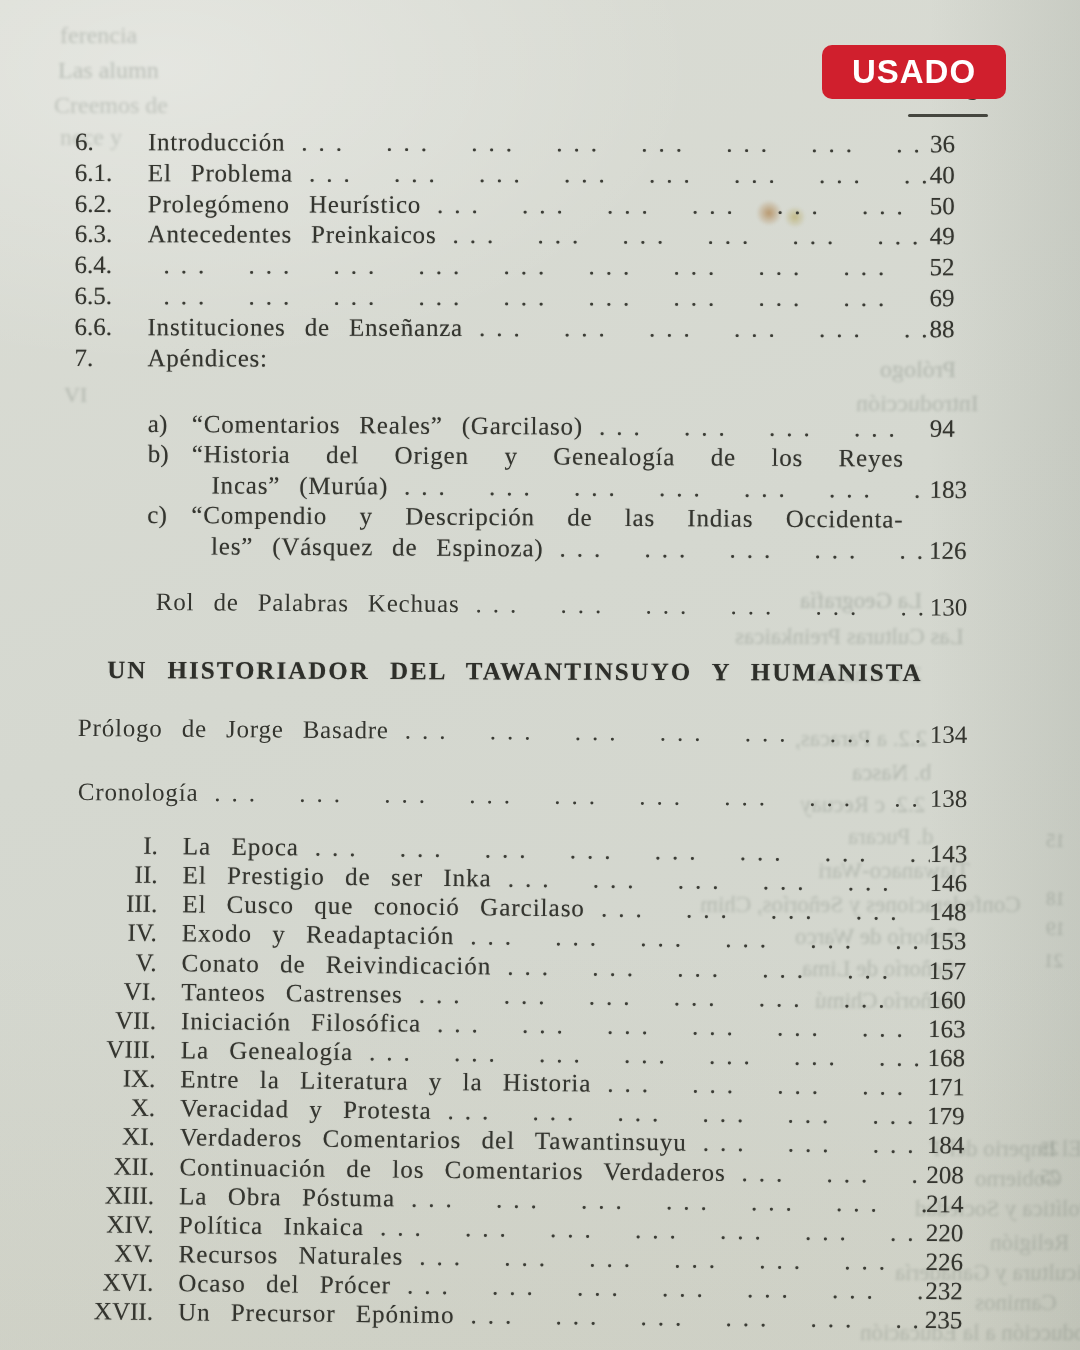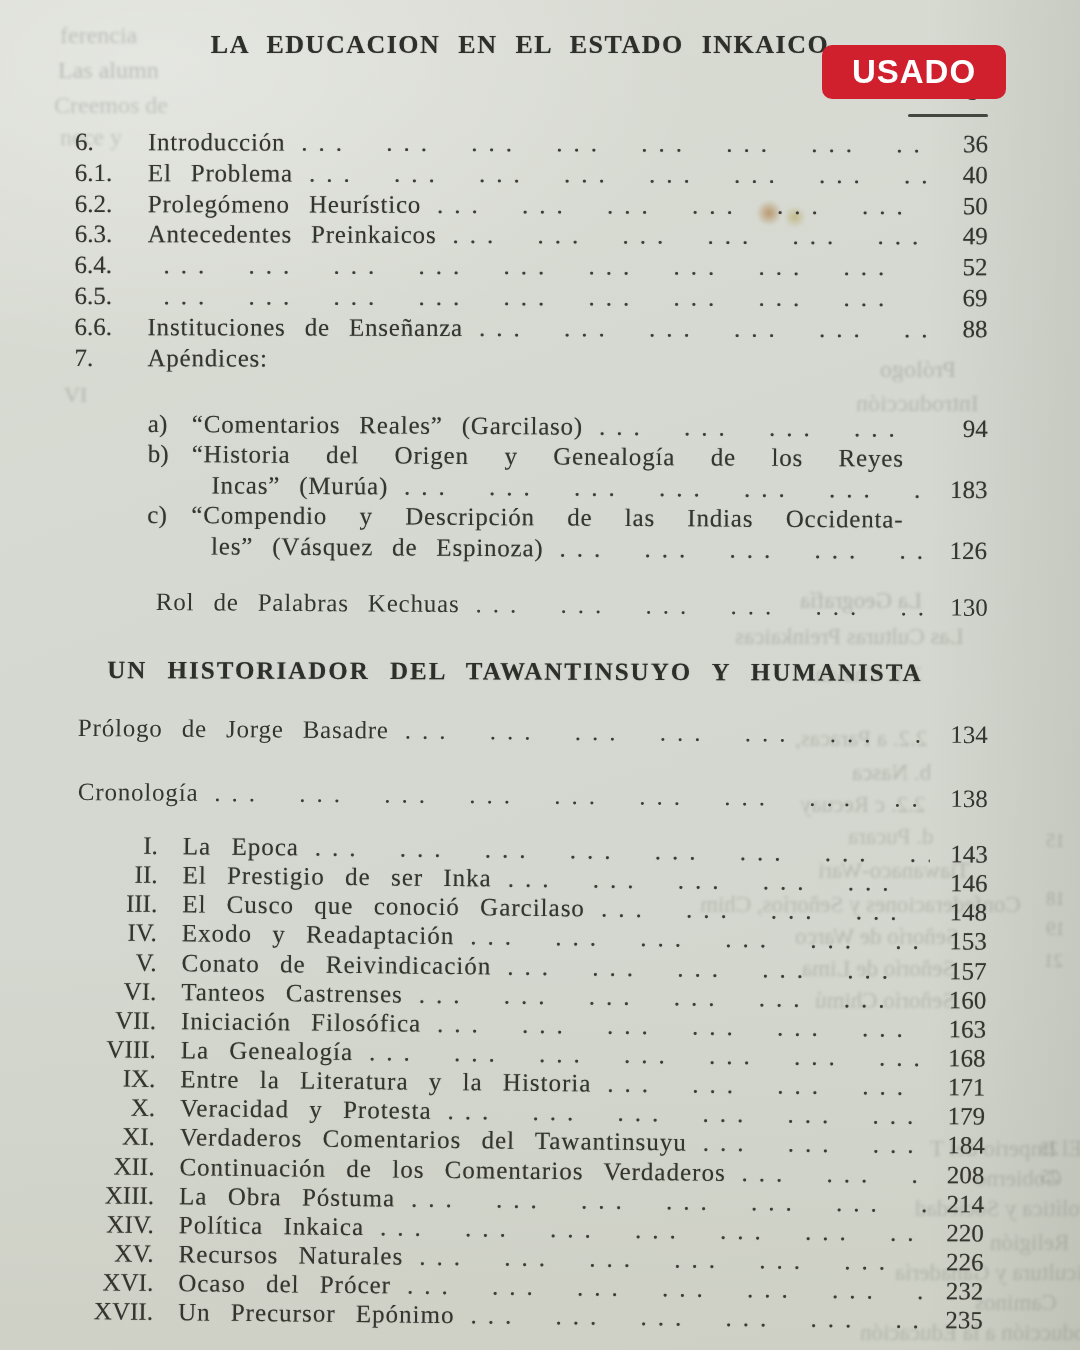--- a/index.html
+++ b/index.html
@@ -55,21 +55,21 @@
   
   .block{position:absolute;transform-origin:0 0;}
   .row{display:flex;align-items:baseline;white-space:nowrap;}
   .num{flex:0 0 auto;}
   .title{flex:0 0 auto;letter-spacing:0.8px;word-spacing:12px;}
   .leader{
     flex:1 1 auto;overflow:hidden;white-space:nowrap;
     letter-spacing:11px;word-spacing:16px;
     padding:0 12px 0 16px;color:#3b3c35;
   }
-  .pg{flex:0 0 58px;text-align:right;}
+  .pg{flex:0 0 58px;}
   .bare .leader,.bare .pg{visibility:hidden;}
   
   .block1{left:75px;top:128px;width:913px;font-size:25px;transform:rotate(0.15deg);}
   .block1 .row{height:30.8px;}
   .block1 .num{width:73px;}
   
   .appendix{left:148px;top:410px;width:840px;font-size:25px;transform:rotate(0.35deg);}
   .appendix .row{height:30.4px;}
   .alabel{flex:0 0 44px;}
   .just{flex:1 1 auto;text-align:justify;text-align-last:justify;padding-right:84px;
@@ -129,21 +129,20 @@
       <span class="ghost mirror" style="left: 1046px; top: 830px; font-size: 19px; opacity: 0.3;">15</span>
       <span class="ghost mirror" style="left: 1046px; top: 888px; font-size: 19px; opacity: 0.3;">18</span>
       <span class="ghost mirror" style="left: 1046px; top: 918px; font-size: 19px; opacity: 0.3;">19</span>
       <span class="ghost mirror" style="left: 1044px; top: 950px; font-size: 19px; opacity: 0.3;">21</span>
       <span class="ghost mirror" style="left: 1040px; top: 1138px; font-size: 19px; opacity: 0.3;">25</span>
       <span class="ghost mirror" style="left: 1040px; top: 1166px; font-size: 19px; opacity: 0.3;">25</span>
     </div>
   <div class="stain stain1"></div>
   <div class="stain stain2"></div>
 
-  <h1 class="page-title ink">LA EDUCACION EN EL ESTADO INKAICO</h1>
 
   <div class="badge" style="background: rgb(208, 31, 45);">
     <span>USADO</span>
   </div>
   <div class="pag-partial">g</div>
   <div class="pag-rule"></div>
 
   <div class="block block1 ink">
     <div class="row">
       <span class="num">6.</span>

